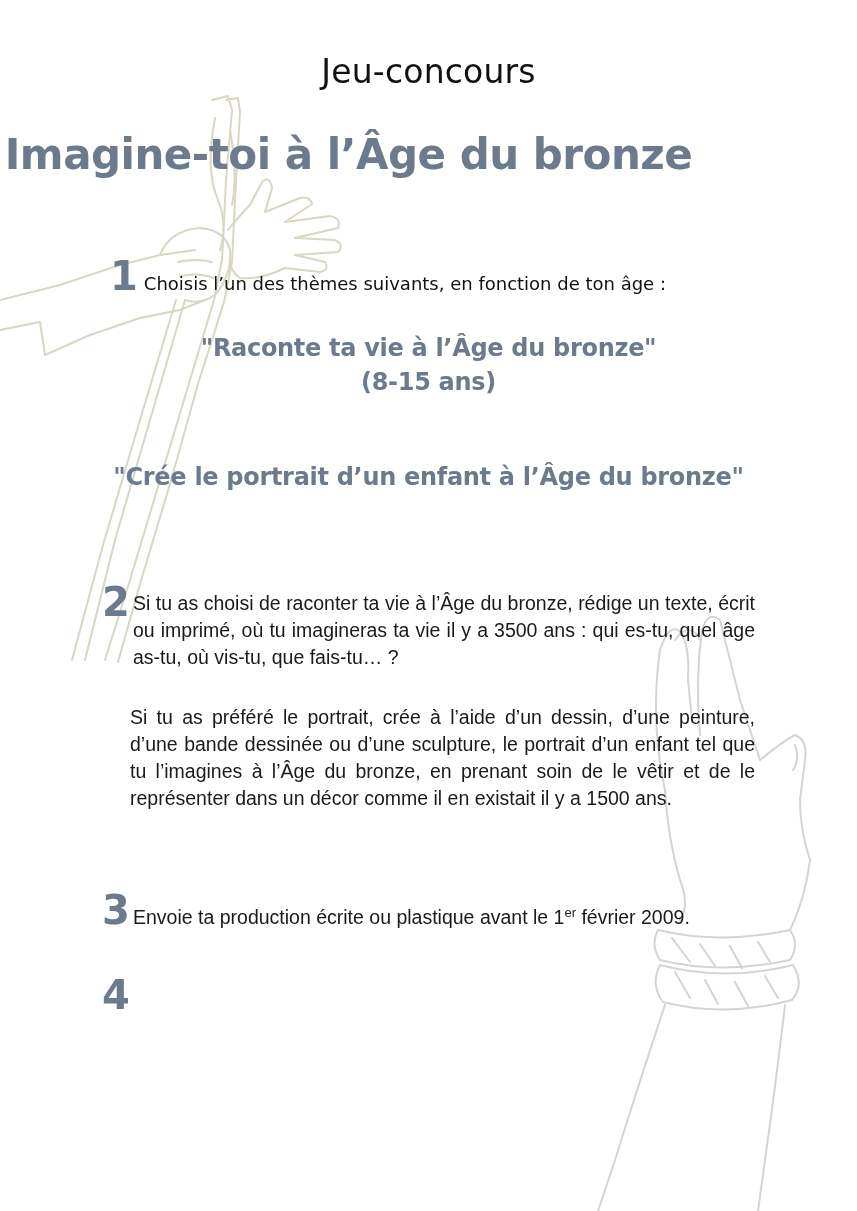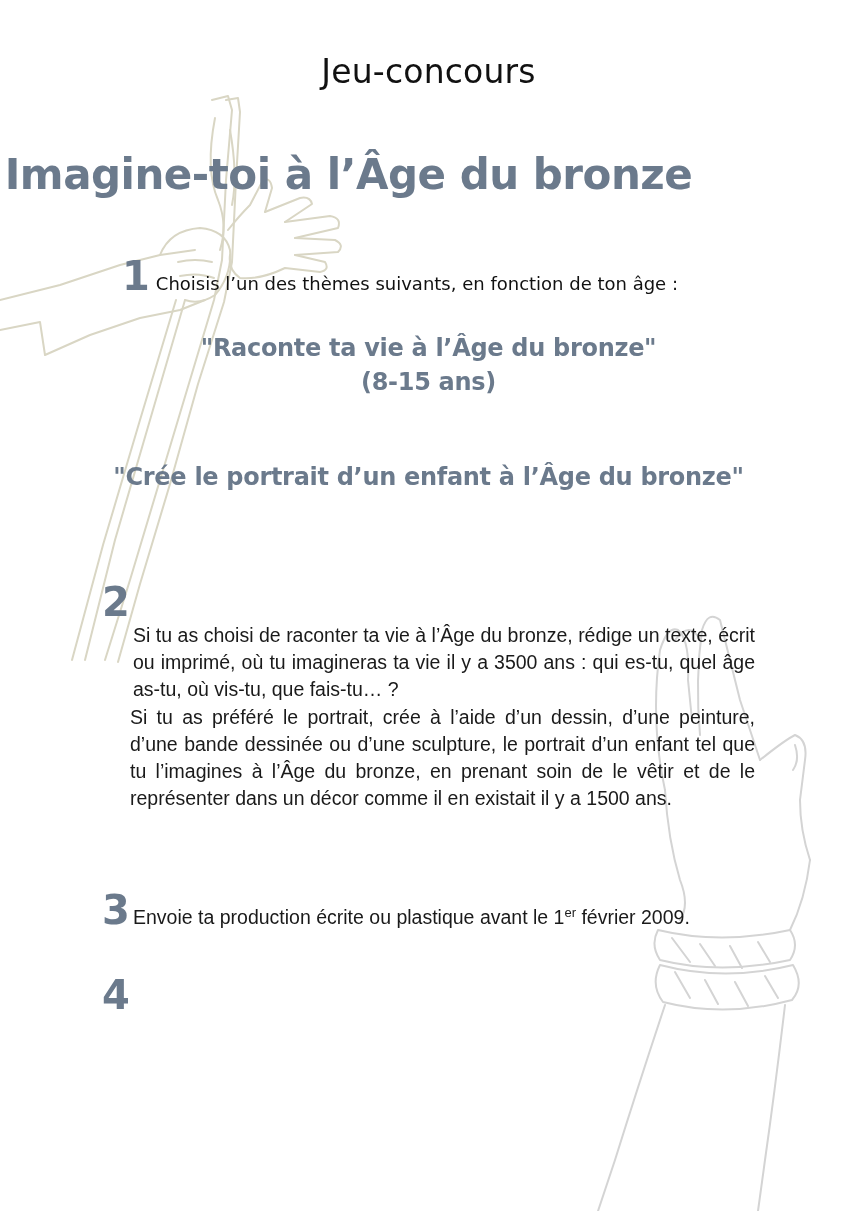--- a/index.html
+++ b/index.html
@@ -39,33 +39,32 @@
     .title {
       position: absolute;
       left: 0; top: 130px;
       width: 697px;
       text-align: center;
       font-family: "DejaVu Sans", sans-serif;
       font-weight: bold;
       font-size: 42px;
       color: #6b7a8c;
       letter-spacing: -0.5px;
-      margin-top: 20px;
     }
     .step-num {
       position: absolute;
       font-family: "DejaVu Sans", sans-serif;
       font-weight: bold;
       color: #6b7a8c;
       font-size: 40px;
       line-height: 40px;
     }
     .step1-line {
       position: absolute;
-      left: 122px; top: 256px;
+      left: 110px; top: 256px;
       width: 640px;
       white-space: nowrap;
     }
     .step1-line .step-num { position: static; display: inline-block; vertical-align: baseline; }
     .step1-text {
       font-size: 18px;
       color: #111;
       margin-left: 6px;
     }
     .theme {
@@ -91,21 +90,21 @@
       color: #6b7a8c;
     }
     .para {
       position: absolute;
       font-family: "Liberation Sans", sans-serif;
       font-size: 19.5px;
       line-height: 27px;
       color: #1a1a1a;
       text-align: justify;
     }
-    .p2 { left: 133px; top: 590px; width: 622px; margin-top: 32px; }
+    .p2 { left: 133px; top: 590px; width: 622px; }
     .p2b { left: 130px; top: 704px; width: 625px; }
     .p3 { left: 133px; top: 899px; width: 630px; white-space: nowrap; }
     .p4 { left: 133px; top: 984px; width: 622px; }
     .num2 { left: 102px; top: 582px; }
     .num3 { left: 102px; top: 890px; }
     .num4 { left: 102px; top: 975px; }
     sup { font-size: 13px; vertical-align: 7px; }
   </style>
 </head>
 <body>

